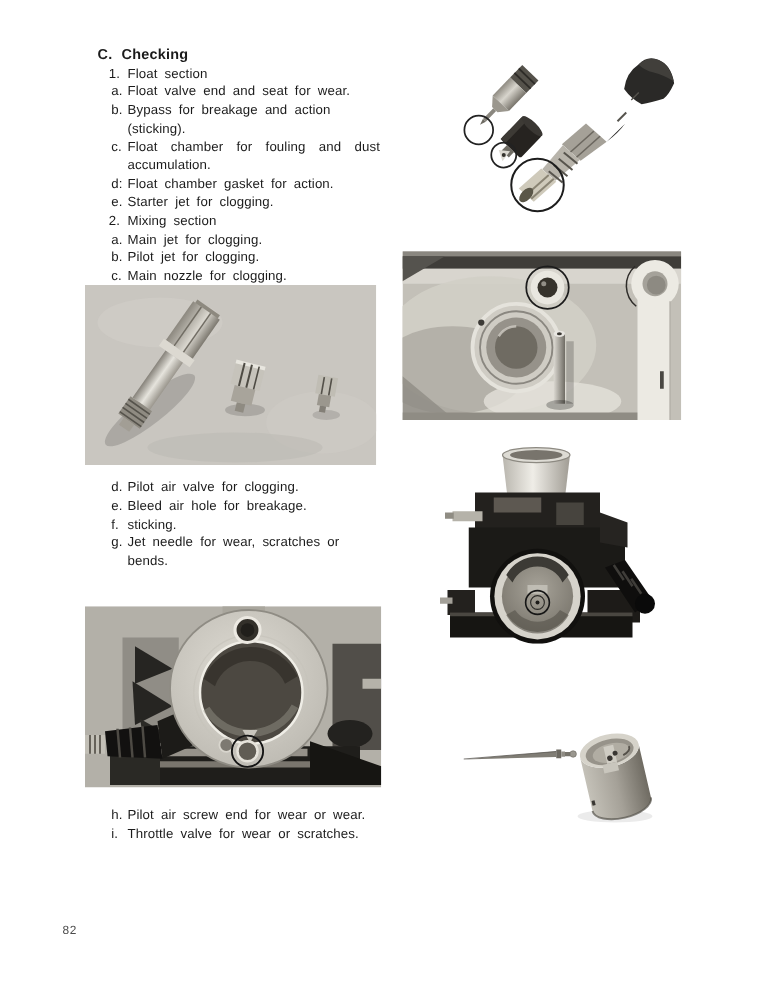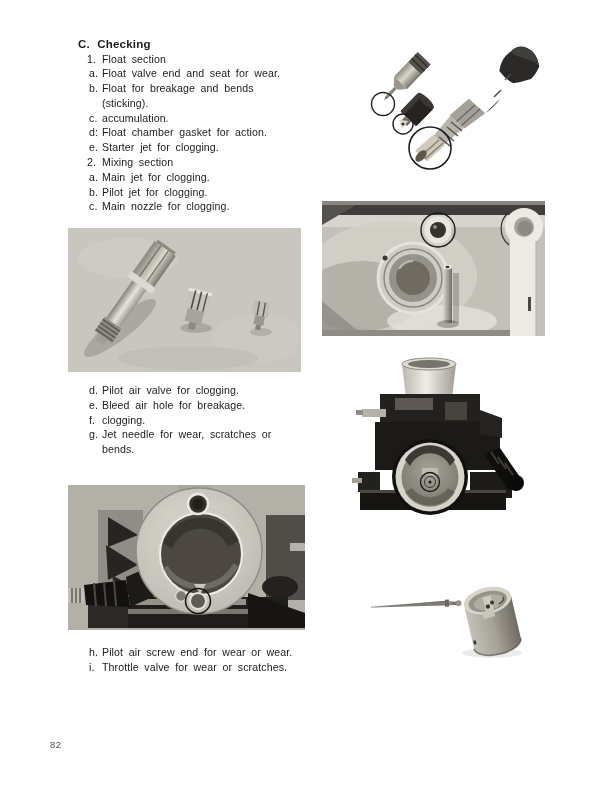--- a/index.html
+++ b/index.html
@@ -44,25 +44,25 @@
     <div class="li num">
       <span class="mk">1.</span>
       <span class="tx">Float section</span>
     </div>
     <div class="li">
       <span class="mk">a.</span>
       <span class="tx">Float valve end and seat for wear.</span>
     </div>
     <div class="li">
       <span class="mk">b.</span>
-      <span class="tx">Float for breakage and bends (sticking).</span>
+      <span class="tx">Bypass for breakage and action (sticking).</span>
     </div>
     <div class="li">
       <span class="mk">c.</span>
-      <span class="tx"><span>accumulation.</span></span>
+      <span class="tx"><span class="jline">Float chamber for fouling and dust</span><span>accumulation.</span></span>
     </div>
     <div class="li">
       <span class="mk">d:</span>
       <span class="tx">Float chamber gasket for action.</span>
     </div>
     <div class="li">
       <span class="mk">e.</span>
       <span class="tx">Starter jet for clogging.</span>
     </div>
     <div class="li num">
@@ -87,21 +87,21 @@
     <div class="li">
       <span class="mk">d.</span>
       <span class="tx">Pilot air valve for clogging.</span>
     </div>
     <div class="li">
       <span class="mk">e.</span>
       <span class="tx">Bleed air hole for breakage.</span>
     </div>
     <div class="li">
       <span class="mk">f.</span>
-      <span class="tx"><span>clogging.</span></span>
+      <span class="tx"><span>sticking.</span></span>
     </div>
     <div class="li">
       <span class="mk">g.</span>
       <span class="tx">Jet needle for wear, scratches or bends.</span>
     </div>
   </div>
 
   <div class="list" id="list3">
     <div class="li">
       <span class="mk">h.</span>

